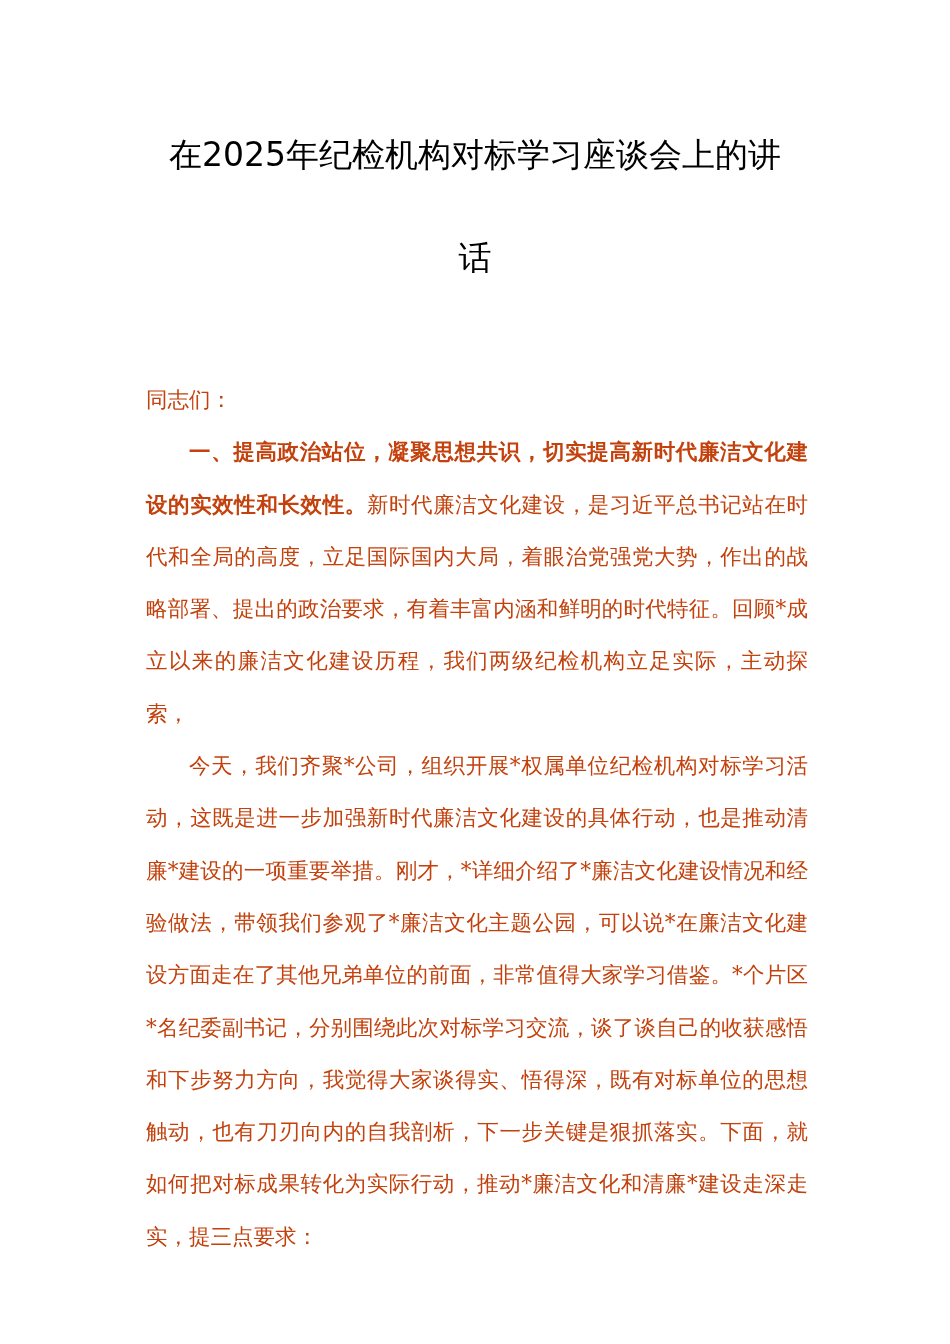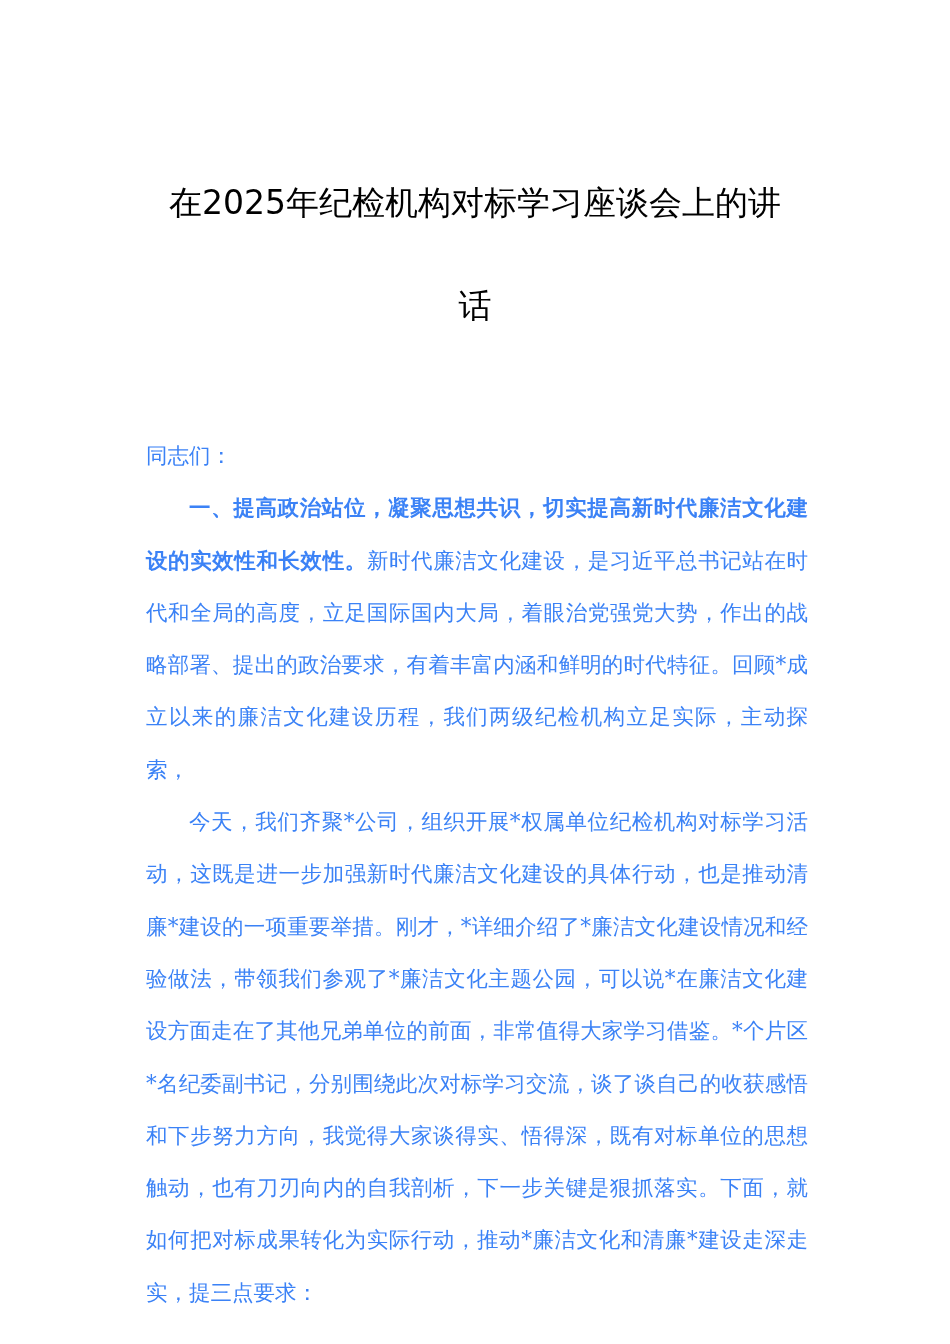--- a/index.html
+++ b/index.html
@@ -15,46 +15,45 @@
       font-family: "DejaVu Serif", "Liberation Serif", serif;
       color: #000000;
     }
     .page {
       position: absolute;
       left: 0;
       top: 0;
       width: 950px;
       height: 1241px;
       background: #ffffff;
-      margin-top: 48px;
     }
     .title {
       position: absolute;
       left: 140px;
       width: 670px;
       text-align: center;
       font-family: "DejaVu Sans", "Liberation Sans", sans-serif;
       font-size: 33px;
       line-height: 40px;
       letter-spacing: 0px;
       color: #000;
       white-space: nowrap;
     }
     .title.line1 { top: 135px; }
     .title.line2 { top: 238px; }
     .body-text {
       position: absolute;
       left: 146px;
-      top: 382px;
+      top: 374px;
       width: 662px;
       font-size: 21.5px;
       line-height: 52.3px;
       text-align: justify;
       text-justify: inter-character;
-      color: #3b82f6;
+      color: #c2410c;
     }
     .body-text p {
       margin: 0;
     }
     .indent {
       text-indent: 2em;
     }
     .bold {
       font-weight: bold;
       font-family: "DejaVu Sans", "Liberation Sans", sans-serif;

